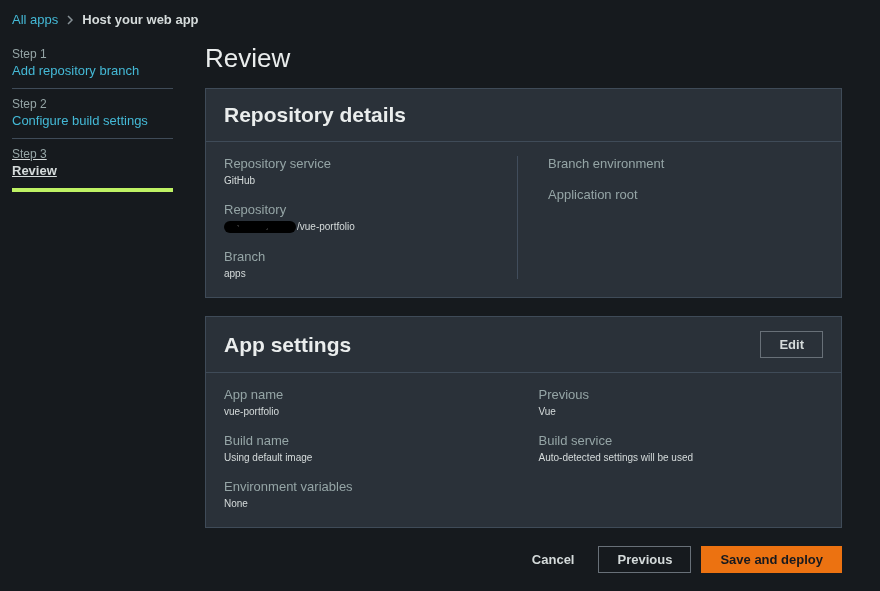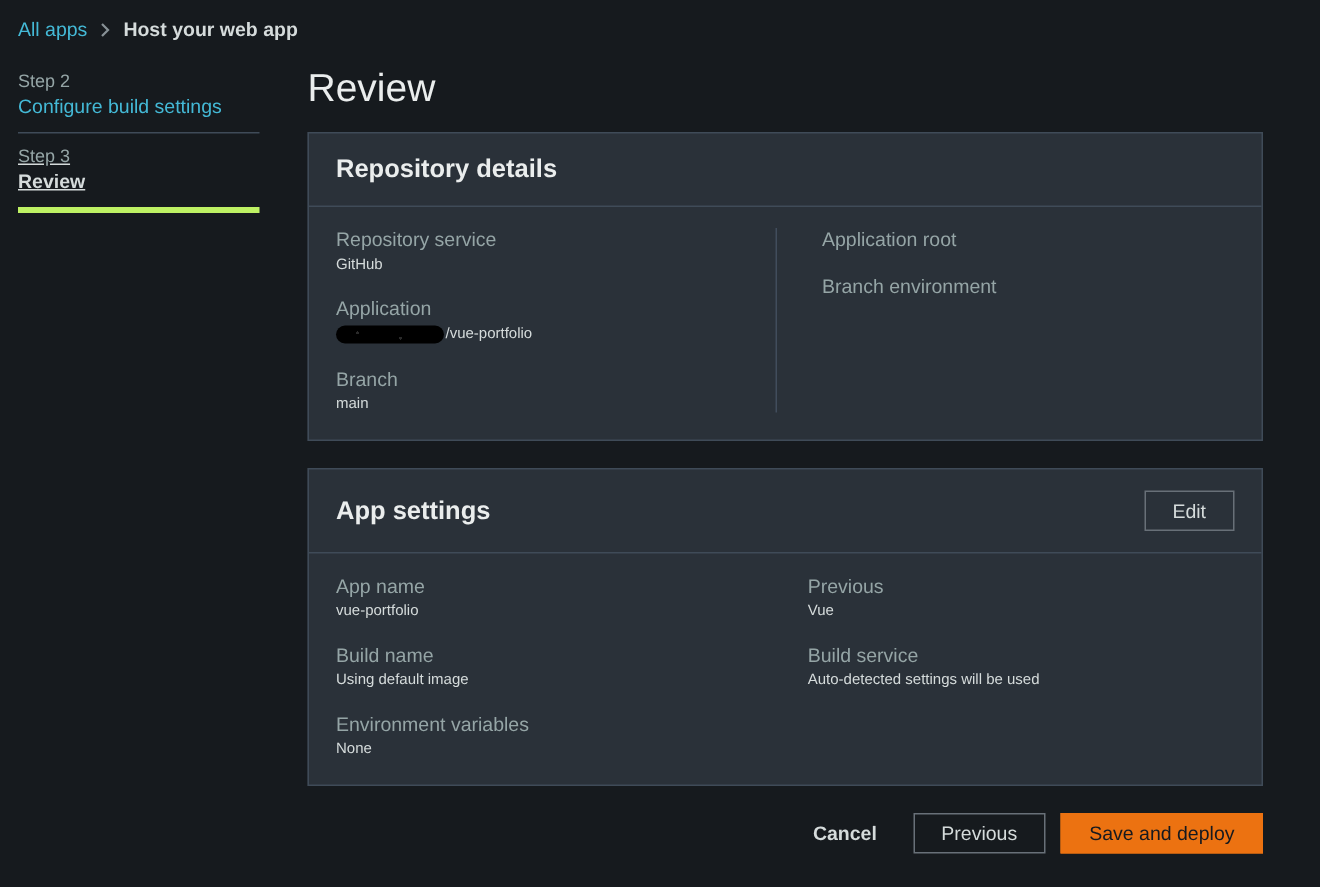--- a/index.html
+++ b/index.html
@@ -54,21 +54,21 @@
       border: 1px solid #3f4b58;
       margin-bottom: 18px;
     }
     .panel-header {
       padding: 14px 18px;
       display: flex;
       justify-content: space-between;
       align-items: center;
       border-bottom: 1px solid #3f4b58;
     }
-    .panel-title { font-size: 17px; font-weight: 700; color: #eaeded; }
+    .panel-title { font-size: 21px; font-weight: 700; color: #eaeded; }
     .panel-body { padding: 14px 18px 18px 18px; }
     .cols { display: flex; gap: 12px; justify-content: space-between; }
     .col { flex: 1; }
     .col.left { border-right: 1px solid #414d5c; padding-right: 18px; }
     .col.right { padding-left: 18px; }
     .field { margin-bottom: 16px; }
     .field:last-child { margin-bottom: 0; }
     .field-label { font-size: 13px; color: #95a5a6; margin-bottom: 4px; }
     .field-value { font-size: 10px; color: #d5dbdb; }
     .redacted {
@@ -87,21 +87,21 @@
       inset: 0;
       background: radial-gradient(circle at 20% 40%, #2a2a2a 1px, transparent 1px),
                   radial-gradient(circle at 60% 70%, #2a2a2a 1px, transparent 1px);
     }
 
     .btn {
       border: 1px solid #687078;
       background: transparent;
       color: #d5dbdb;
       font-size: 13px;
-      font-weight: 400;
+      font-weight: 700;
       padding: 5px 18px;
       cursor: pointer;
       font-family: inherit;
     }
     .btn-link {
       border: none;
       background: transparent;
       color: #d5dbdb;
       font-weight: 700;
       padding: 5px 14px;
@@ -131,20 +131,24 @@
     <svg width="8" height="10" viewBox="0 0 8 10">
         <path d="M2 1 L6 5 L2 9" stroke="#879196" stroke-width="1.5" fill="none"></path>
       </svg>
   </span>
   <span class="breadcrumb-current">Host your web app</span>
 </div>
 
 <div class="layout">
   <aside class="sidebar">
     <div class="step">
+      <div class="step-num">Step 1</div>
+      <div class="step-label">Add repository branch</div>
+    </div>
+    <div class="step">
       <div class="step-num">Step 2</div>
       <div class="step-label">Configure build settings</div>
     </div>
     <div class="step active">
       <div class="step-num">Step 3</div>
       <div class="step-label">Review</div>
     </div>
   </aside>
 
   <main class="main">
@@ -155,36 +159,36 @@
         <div class="panel-title">Repository details</div>
       </div>
       <div class="panel-body">
         <div class="cols">
           <div class="col left">
             <div class="field">
               <div class="field-label">Repository service</div>
               <div class="field-value">GitHub</div>
             </div>
             <div class="field">
-              <div class="field-label">Application</div>
+              <div class="field-label">Repository</div>
               <div class="field-value">
                 <span class="redacted"></span><span>/vue-portfolio</span>
               </div>
             </div>
             <div class="field">
               <div class="field-label">Branch</div>
-              <div class="field-value">main</div>
+              <div class="field-value">apps</div>
             </div>
           </div>
           <div class="col right">
             <div class="field">
+              <div class="field-label">Branch environment</div>
+            </div>
+            <div class="field">
               <div class="field-label">Application root</div>
-            </div>
-            <div class="field">
-              <div class="field-label">Branch environment</div>
             </div>
           </div>
         </div>
       </div>
     </section>
 
     <section class="panel">
       <div class="panel-header">
         <div class="panel-title">App settings</div>
         <button class="btn">Edit</button>

